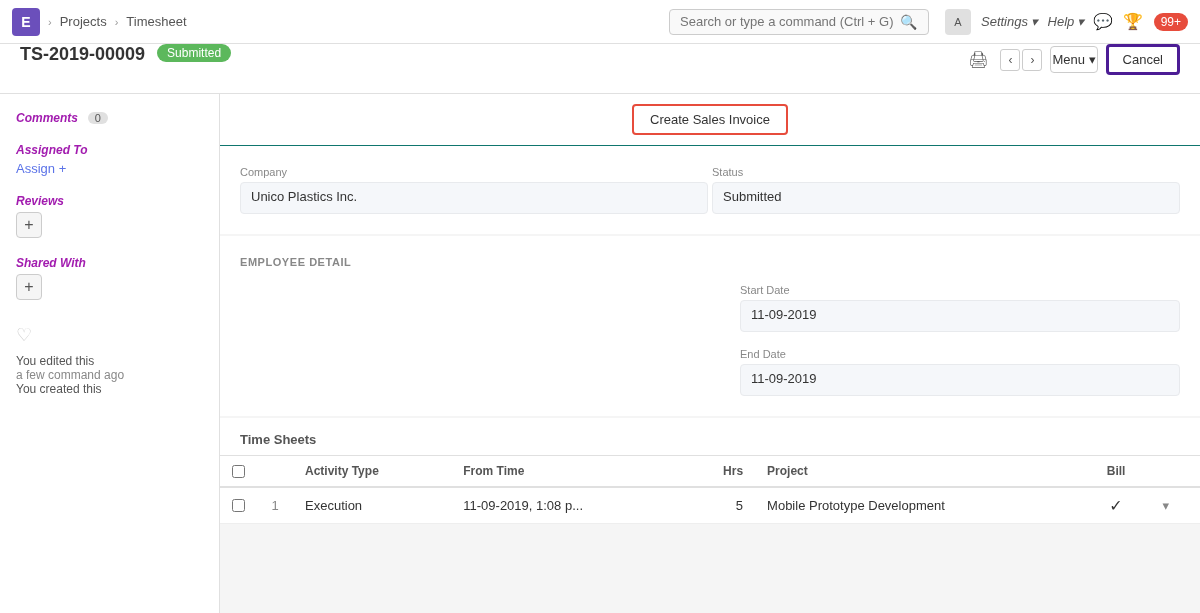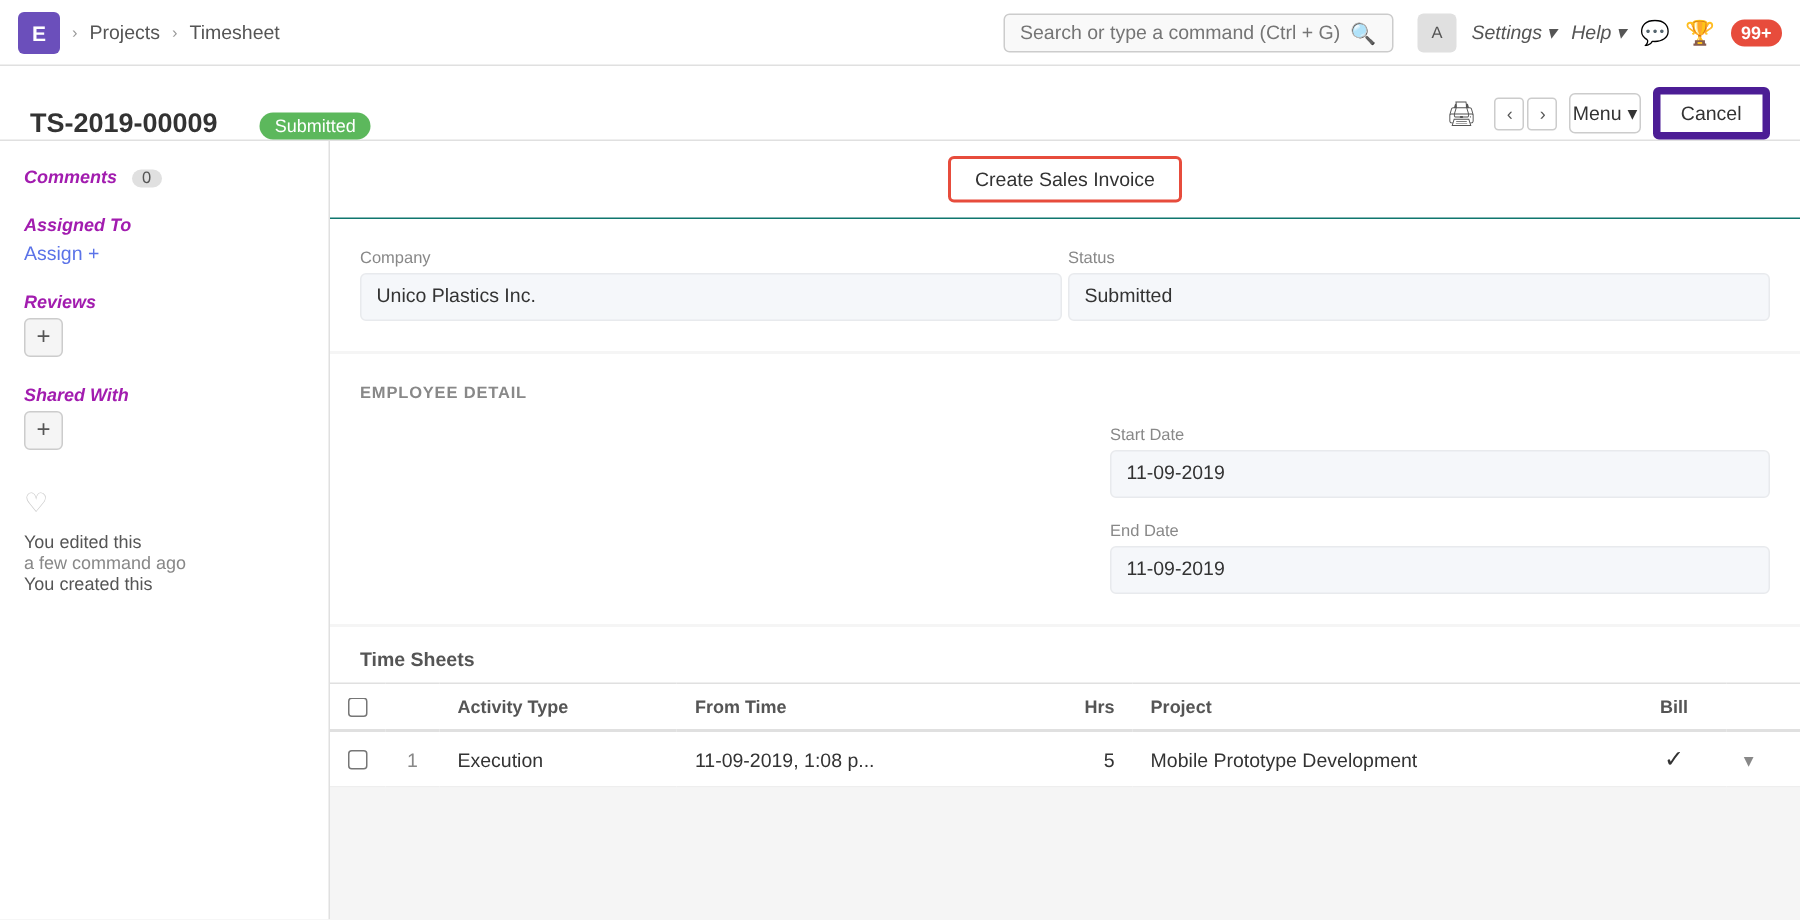--- a/index.html
+++ b/index.html
@@ -28,27 +28,27 @@
     .nav-search-icon { color: #888; font-size: 14px; }
     .nav-avatar {
       width: 26px; height: 26px; background: #e0e0e0; border-radius: 4px;
       display: flex; align-items: center; justify-content: center; font-size: 11px; color: #555;
     }
     .nav-right { display: flex; align-items: center; gap: 10px; margin-left: 8px; }
     .nav-btn { background: none; border: none; cursor: pointer; font-size: 13px; color: #555; display: flex; align-items: center; gap: 3px; font-style: italic; }
     .nav-icon { font-size: 16px; color: #888; cursor: pointer; }
     .nav-badge {
       background: #e74c3c; color: #fff; border-radius: 10px;
-      padding: 2px 7px; font-size: 12px; font-weight: bold;
+      padding: 2px 7px; font-size: 12px; font-weight: normal;
     }
 
     
     .page-header {
-      display: flex; align-items: flex-end; background: #fff;
-      border-bottom: 1px solid #e0e0e0; height: 50px; padding: 0 20px; gap: 28px;
+      display: flex; align-items: flex-start; background: #fff;
+      border-bottom: 1px solid #e0e0e0; height: 50px; padding: 0 20px; gap: 12px;
     }
     .doc-id { font-size: 18px; font-weight: 600; color: #333; }
     .status-badge {
       background: #5cb85c; color: #fff; border-radius: 10px;
       padding: 2px 10px; font-size: 12px; font-weight: 500;
     }
     .header-actions { margin-left: auto; display: flex; align-items: center; gap: 8px; }
     .header-icon-btn {
       background: none; border: none; cursor: pointer; color: #555; font-size: 16px; padding: 4px;
     }
@@ -56,21 +56,21 @@
     .nav-arrow-btn {
       background: none; border: 1px solid #ccc; border-radius: 3px;
       cursor: pointer; color: #555; font-size: 12px; padding: 3px 7px;
     }
     .menu-btn {
       background: #fff; border: 1px solid #ccc; border-radius: 4px;
       padding: 5px 1px; cursor: pointer; font-size: 13px; color: #333;
       display: flex; align-items: center; gap: 4px;
     }
     .cancel-btn {
-      background: #fff; border: 5px solid #4c1d95; border-radius: 4px;
+      background: #fff; border: 3px solid #4c1d95; border-radius: 4px;
       padding: 5px 14px; cursor: pointer; font-size: 13px; color: #333;
     }
 
     
     .main-layout { display: flex; height: calc(613px - 44px - 50px); overflow: hidden; }
 
     
     .sidebar {
       width: 220px; min-width: 220px; background: #fff;
       border-right: 1px solid #e0e0e0; padding: 16px; overflow-y: auto;

